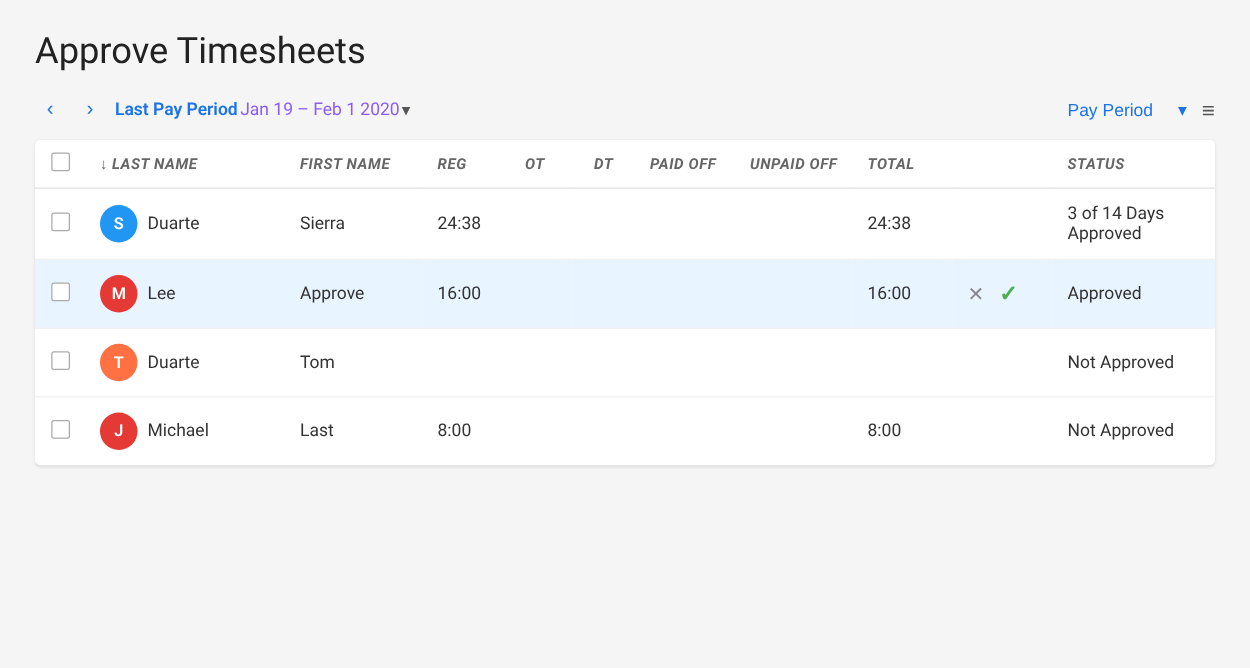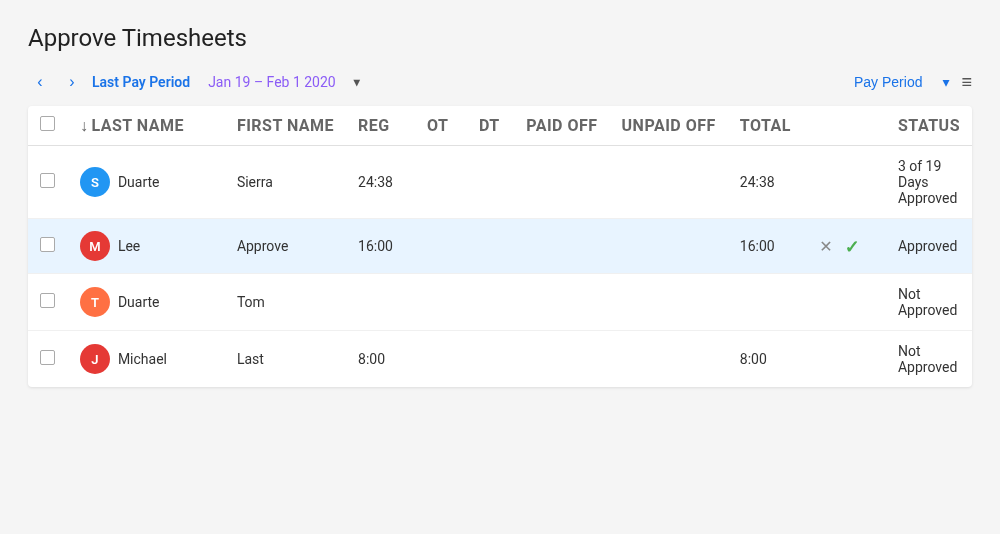--- a/index.html
+++ b/index.html
@@ -9,21 +9,21 @@
       color: #333;
       font-size: 14px;
     }
     .page {
       width: 1000px;
       min-height: 534px;
       background: #f5f5f5;
       padding: 24px 28px;
     }
     .page-title {
-      font-size: 24px;
+      font-size: 29px;
       font-weight: 400;
       color: #222;
       margin-bottom: 18px;
     }
     .toolbar {
       display: flex;
       align-items: center;
       justify-content: space-between;
       margin-bottom: 12px;
     }
@@ -41,21 +41,21 @@
       color: #1a73e8;
       font-size: 16px;
       display: flex;
       align-items: center;
       justify-content: center;
       border-radius: 3px;
     }
     .period-label {
       display: flex;
       align-items: center;
-      gap: 18px;
+      gap: 2px;
       color: #1a73e8;
       font-weight: 600;
       font-size: 14px;
       cursor: pointer;
     }
     .period-label span.period-name { color: #1a73e8; }
     .period-label span.period-dates { color: #8b5cf6; font-weight: 400; }
     .period-label .chevron { font-size: 12px; color: #555; }
     .toolbar-right {
       display: flex;
@@ -89,26 +89,27 @@
     table {
       width: 100%;
       border-collapse: collapse;
     }
     thead tr {
       border-bottom: 1px solid #e0e0e0;
     }
     thead th {
       padding: 10px 12px;
       text-align: left;
-      font-size: 16px;
+      font-size: 12px;
       font-weight: 700;
       color: #666;
       letter-spacing: 0.5px;
       text-transform: uppercase;
       white-space: nowrap;
+      font-style: italic;
     }
     thead th.sortable {
       cursor: pointer;
     }
     tbody tr {
       border-bottom: 1px solid #f0f0f0;
     }
     tbody tr:last-child {
       border-bottom: none;
     }
@@ -236,21 +237,21 @@
               </div>
             </td>
             <td>Sierra</td>
             <td>24:38</td>
             <td></td>
             <td></td>
             <td></td>
             <td></td>
             <td>24:38</td>
             <td></td>
-            <td><span>3 of 19 Days Approved</span></td>
+            <td><span>3 of 14 Days Approved</span></td>
           </tr>
           <tr class="highlighted">
             <td class="check-col"><span class="checkbox"></span></td>
             <td>
               <div class="name-cell">
                 <div class="avatar" style="background: rgb(229, 57, 53);">M</div>
                 <span>Lee</span>
               </div>
             </td>
             <td>Approve</td>

